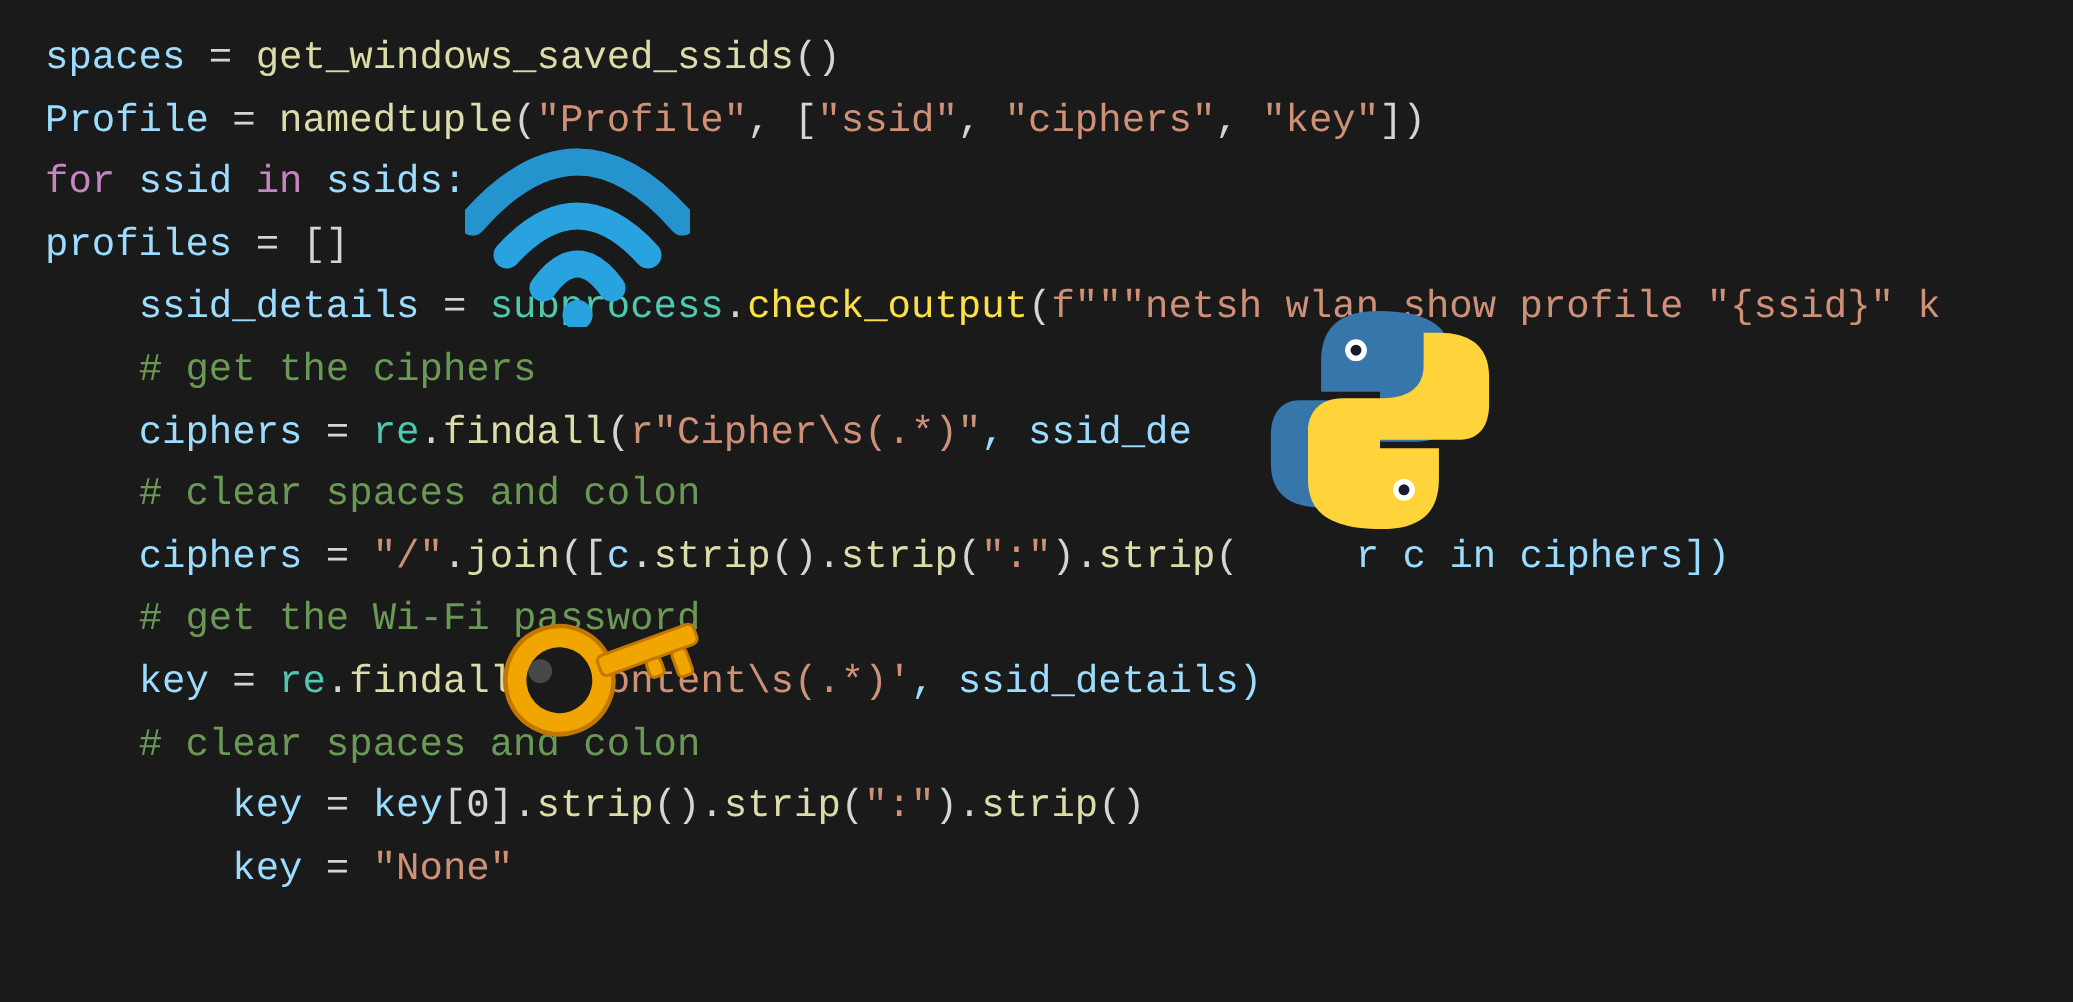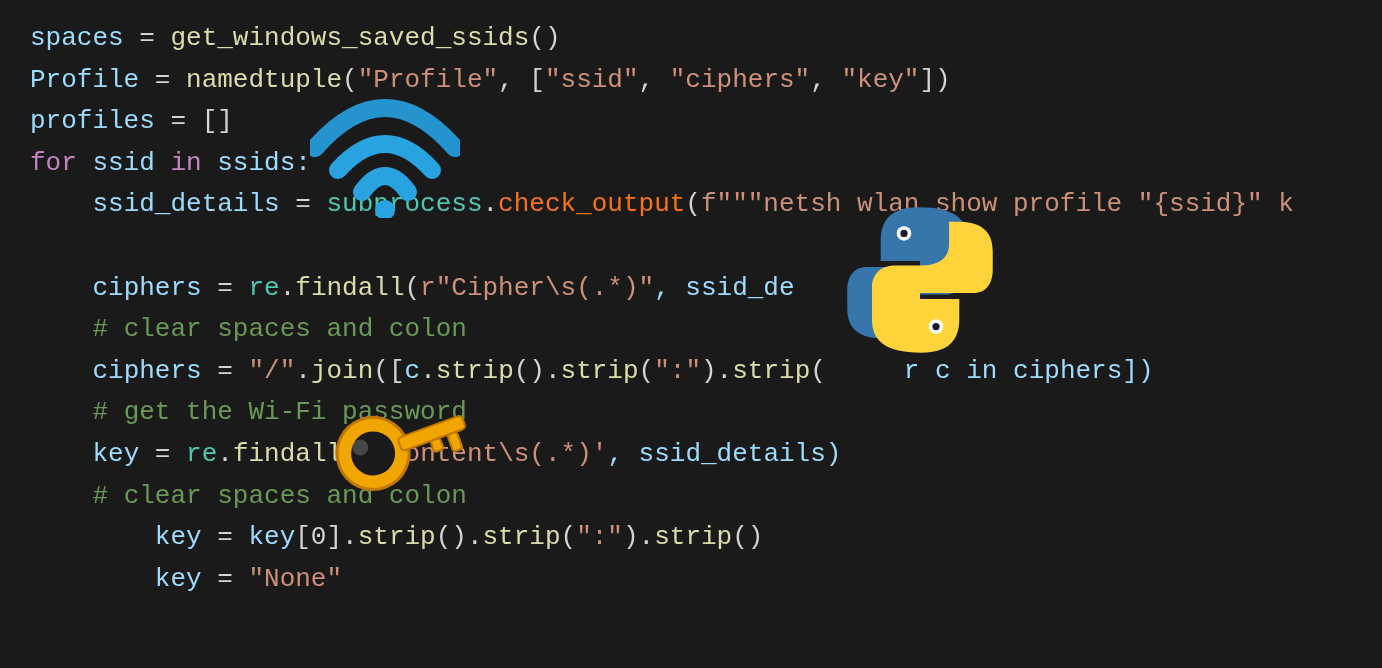--- a/index.html
+++ b/index.html
@@ -66,24 +66,24 @@
       width: 160px;
       height: 160px;
     }
   </style>
 </head>
 <body>
 
 <div class="code-block" id="code-container">
 <div class="line"><span style="color:#9cdcfe">spaces</span><span style="color:#d4d4d4"> = </span><span style="color:#dcdcaa">get_windows_saved_ssids</span><span style="color:#d4d4d4">()</span></div>
     <div class="line"><span style="color:#9cdcfe">Profile</span><span style="color:#d4d4d4"> = </span><span style="color:#dcdcaa">namedtuple</span><span style="color:#d4d4d4">(</span><span style="color:#ce9178">"Profile"</span><span style="color:#d4d4d4">, [</span><span style="color:#ce9178">"ssid"</span><span style="color:#d4d4d4">, </span><span style="color:#ce9178">"ciphers"</span><span style="color:#d4d4d4">, </span><span style="color:#ce9178">"key"</span><span style="color:#d4d4d4">])</span></div>
+    <div class="line"><span style="color:#c586c0">for</span><span style="color:#9cdcfe"> ssid </span><span style="color:#c586c0">in</span><span style="color:#9cdcfe"> ssids:</span></div>
     <div class="line"><span style="color:#9cdcfe">profiles</span><span style="color:#d4d4d4"> = []</span></div>
-    <div class="line"><span style="color:#c586c0">for</span><span style="color:#9cdcfe"> ssid </span><span style="color:#c586c0">in</span><span style="color:#9cdcfe"> ssids:</span></div>
-    <div class="line"><span style="color:#d4d4d4">    </span><span style="color:#9cdcfe">ssid_details</span><span style="color:#d4d4d4"> = </span><span style="color:#4ec9b0">subprocess</span><span style="color:#d4d4d4">.</span><span style="color:#f97316">check_output</span><span style="color:#d4d4d4">(</span><span style="color:#ce9178">f"""netsh wlan show profile "{ssid}" k</span></div>
-    <div class="line"><span style="color:#d4d4d4">    </span></div>
+    <div class="line"><span style="color:#d4d4d4">    </span><span style="color:#9cdcfe">ssid_details</span><span style="color:#d4d4d4"> = </span><span style="color:#4ec9b0">subprocess</span><span style="color:#d4d4d4">.</span><span style="color:#fde047">check_output</span><span style="color:#d4d4d4">(</span><span style="color:#ce9178">f"""netsh wlan show profile "{ssid}" k</span></div>
+    <div class="line"><span style="color:#d4d4d4">    </span><span style="color:#6a9955"># get the ciphers</span></div>
     <div class="line"><span style="color:#d4d4d4">    </span><span style="color:#9cdcfe">ciphers</span><span style="color:#d4d4d4"> = </span><span style="color:#4ec9b0">re</span><span style="color:#d4d4d4">.</span><span style="color:#dcdcaa">findall</span><span style="color:#d4d4d4">(</span><span style="color:#ce9178">r"Cipher\s(.*)"</span><span style="color:#9cdcfe">, ssid_de</span></div>
     <div class="line"><span style="color:#d4d4d4">    </span><span style="color:#6a9955"># clear spaces and colon</span></div>
     <div class="line"><span style="color:#d4d4d4">    </span><span style="color:#9cdcfe">ciphers</span><span style="color:#d4d4d4"> = </span><span style="color:#ce9178">"/"</span><span style="color:#d4d4d4">.</span><span style="color:#dcdcaa">join</span><span style="color:#d4d4d4">([</span><span style="color:#9cdcfe">c</span><span style="color:#d4d4d4">.</span><span style="color:#dcdcaa">strip</span><span style="color:#d4d4d4">().</span><span style="color:#dcdcaa">strip</span><span style="color:#d4d4d4">(</span><span style="color:#ce9178">":"</span><span style="color:#d4d4d4">).</span><span style="color:#dcdcaa">strip</span><span style="color:#d4d4d4">(</span><span style="color:#9cdcfe">     r c in ciphers])</span></div>
     <div class="line"><span style="color:#d4d4d4">    </span><span style="color:#6a9955"># get the Wi-Fi password</span></div>
     <div class="line"><span style="color:#d4d4d4">    </span><span style="color:#9cdcfe">key</span><span style="color:#d4d4d4"> = </span><span style="color:#4ec9b0">re</span><span style="color:#d4d4d4">.</span><span style="color:#dcdcaa">findall</span><span style="color:#d4d4d4">(</span><span style="color:#ce9178">r'</span><span style="color:#ce9178">Content\s(.*)</span><span style="color:#ce9178">'</span><span style="color:#9cdcfe">, ssid_details)</span></div>
     <div class="line"><span style="color:#d4d4d4">    </span><span style="color:#6a9955"># clear spaces and colon</span></div>
     <div class="line"><span style="color:#d4d4d4">        </span><span style="color:#9cdcfe">key</span><span style="color:#d4d4d4"> = </span><span style="color:#9cdcfe">key</span><span style="color:#d4d4d4">[0].</span><span style="color:#dcdcaa">strip</span><span style="color:#d4d4d4">().</span><span style="color:#dcdcaa">strip</span><span style="color:#d4d4d4">(</span><span style="color:#ce9178">":"</span><span style="color:#d4d4d4">).</span><span style="color:#dcdcaa">strip</span><span style="color:#d4d4d4">()</span></div>
     <div class="line"><span style="color:#d4d4d4">        </span><span style="color:#9cdcfe">key</span><span style="color:#d4d4d4"> = </span><span style="color:#ce9178">"None"</span></div>
   </div>
 

